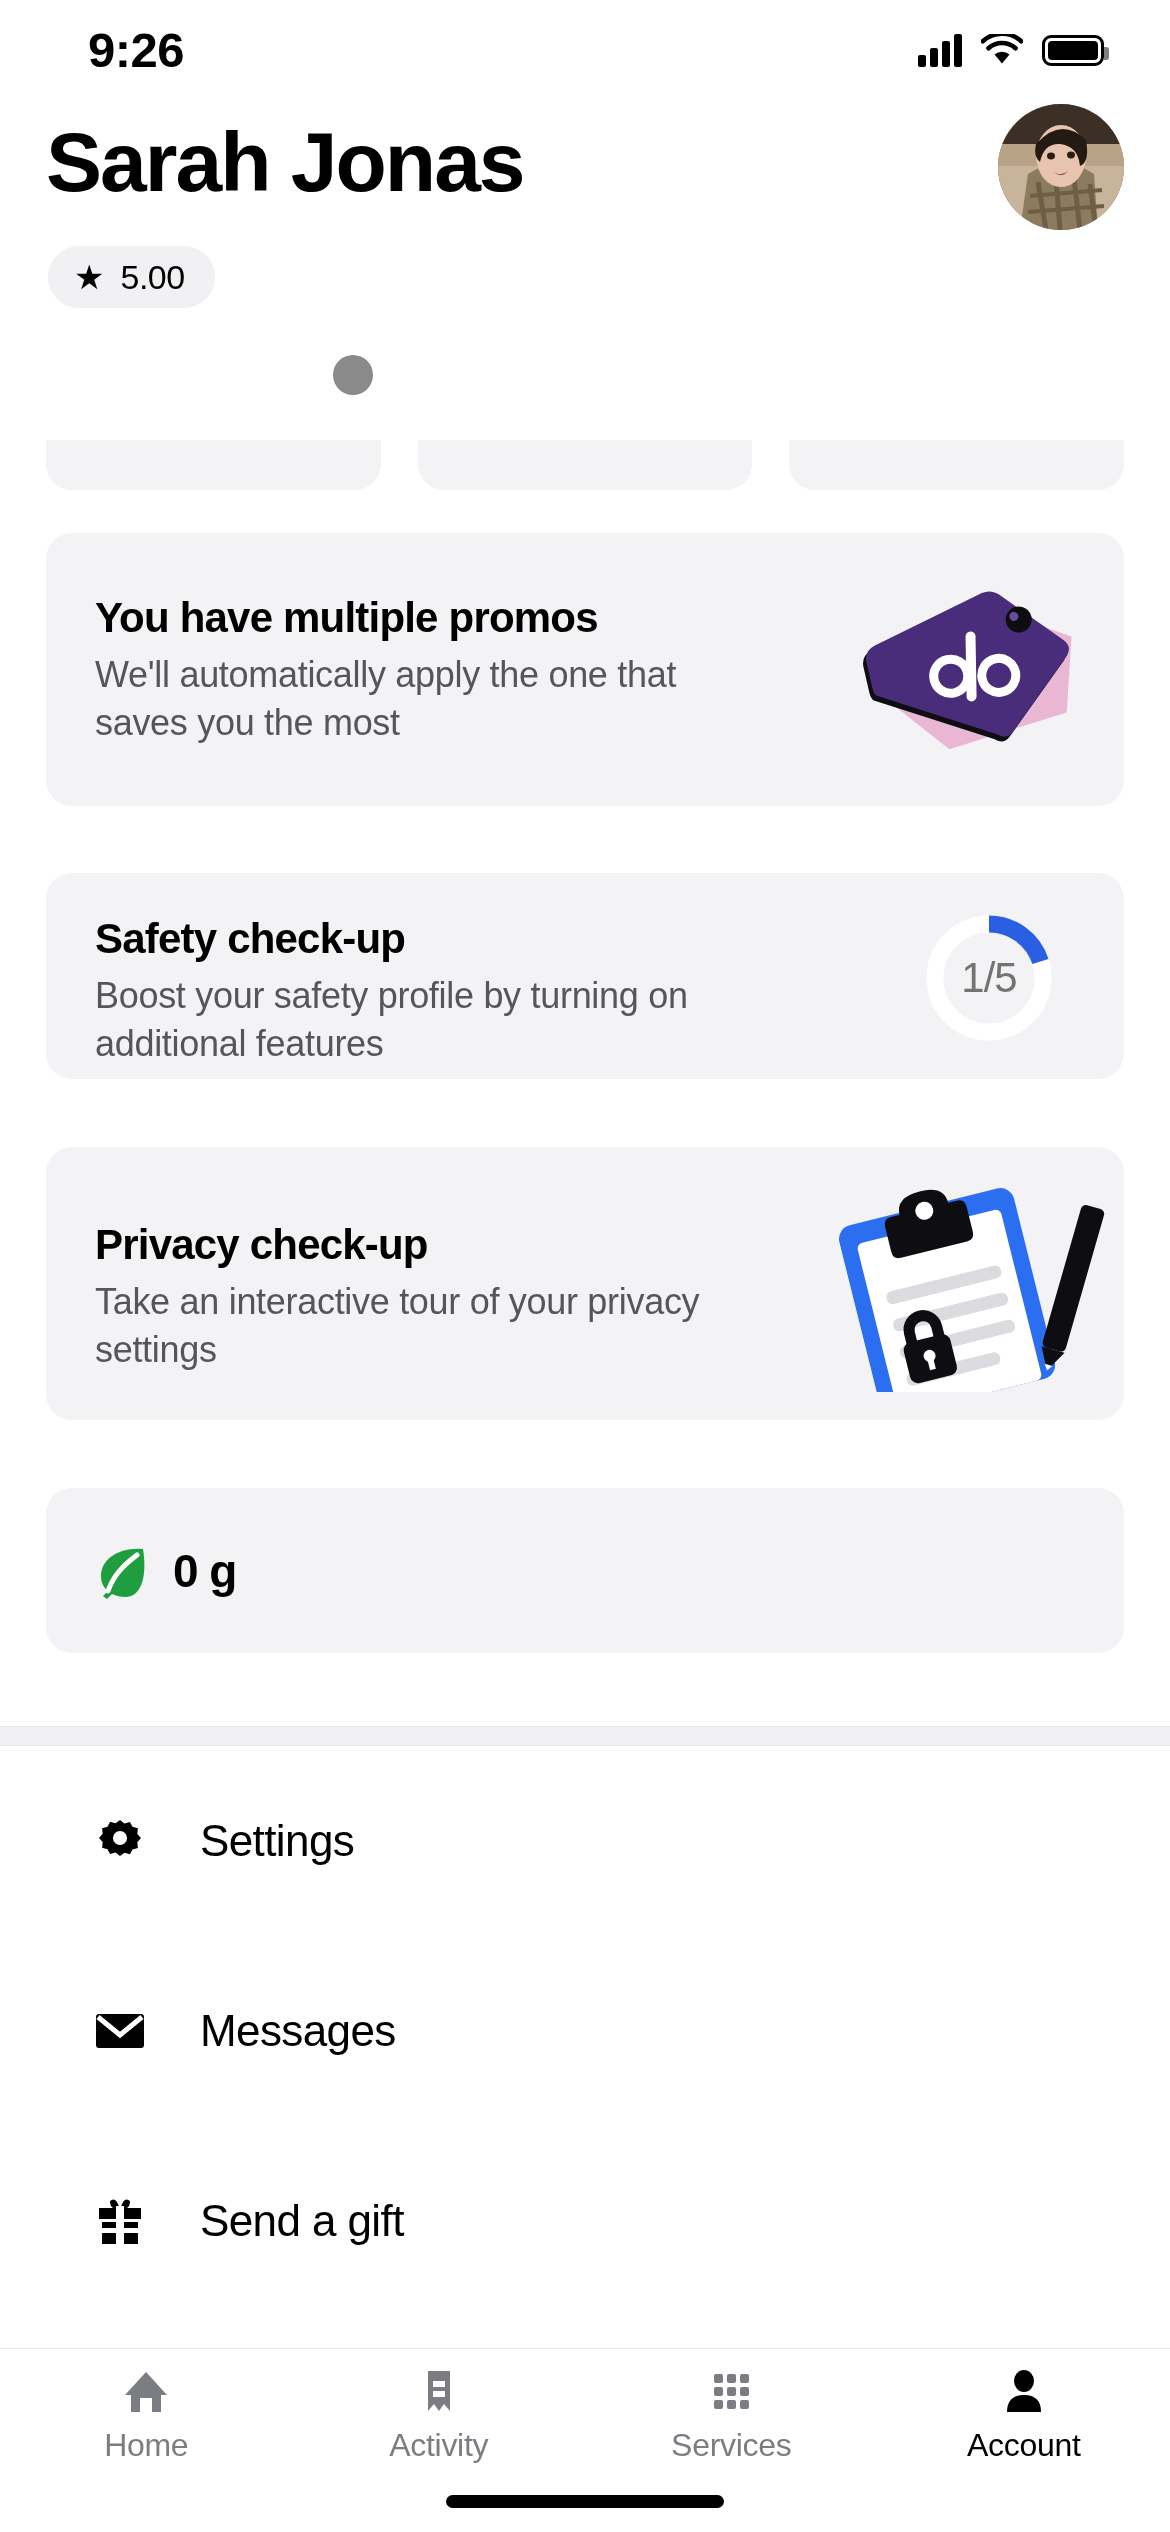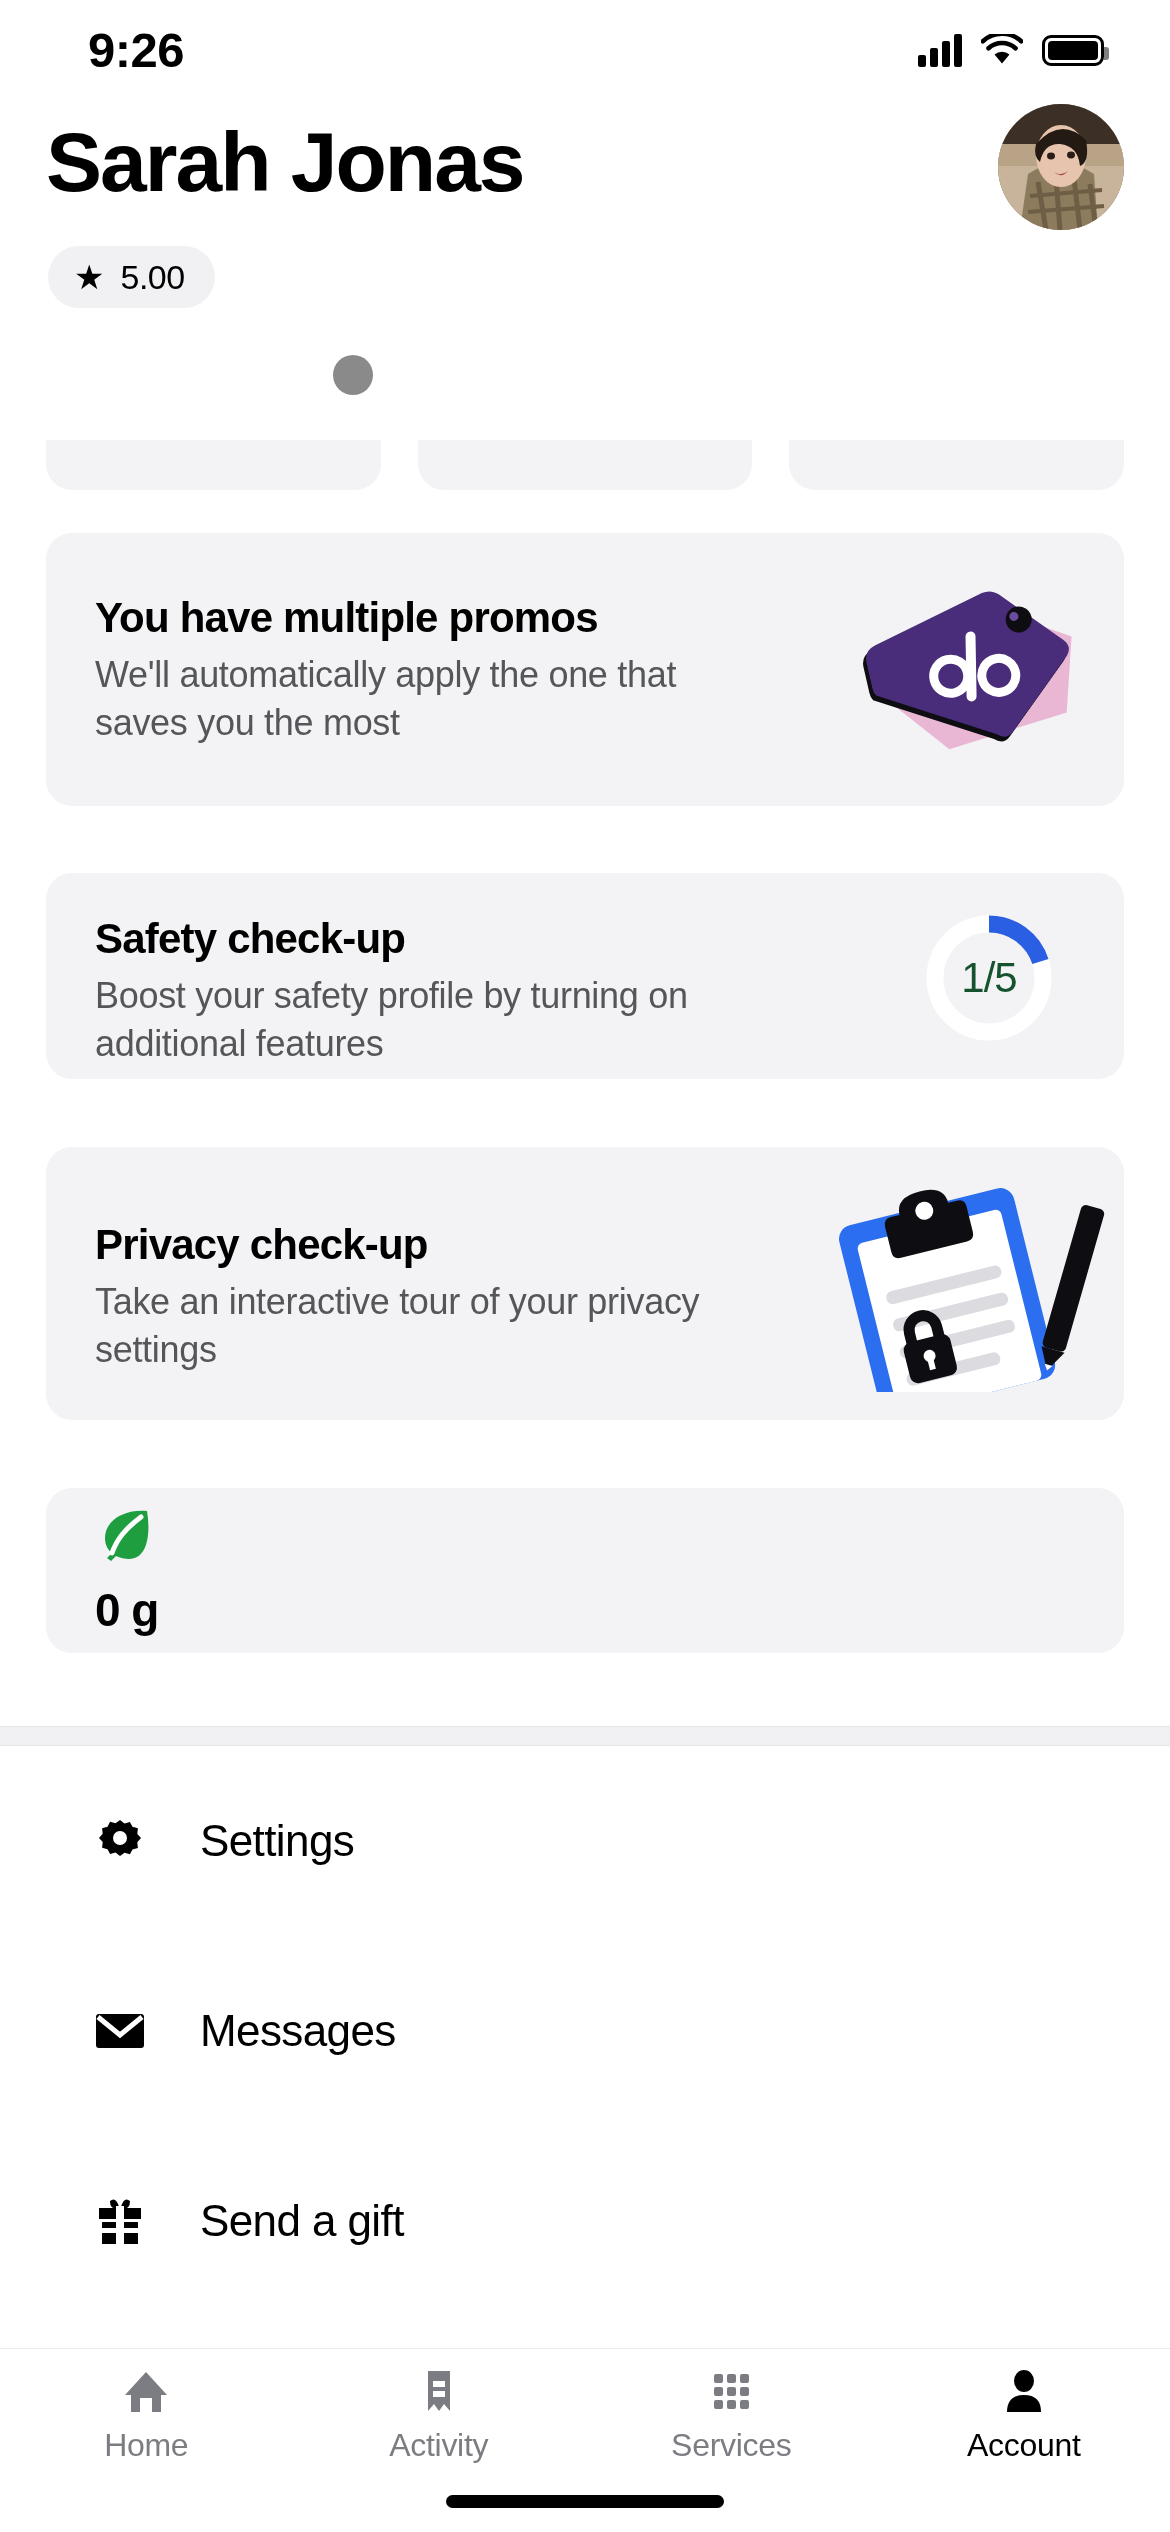--- a/index.html
+++ b/index.html
@@ -92,31 +92,31 @@
   #privacyCard .txt{ top:74px; width:660px; }
   #co2Card{ top:1488px; height:165px; }
 
   .promo-art{ position:absolute; right:10px; top:42px; width:270px; height:190px; }
   .privacy-art{ position:absolute; right:8px; top:30px; width:290px; height:215px; }
 
   
   .ring{ position:absolute; right:66px; top:36px; width:138px; height:138px; }
   .ring .lbl{
     position:absolute; inset:0; display:flex; align-items:center; justify-content:center;
-    font-size:42px; font-weight:500; color:#14532d; letter-spacing:-1px;
+    font-size:42px; font-weight:500; color:#737373; letter-spacing:-1px;
   }
 
   
   .co2row{
     position:absolute; inset:0; display:flex; align-items:center;
     justify-content:space-between; padding:0 46px 0 49px;
   }
   .co2-label{ font-size:42px; font-weight:400; letter-spacing:-0.7px; }
   .co2-label sub{ font-size:26px; vertical-align:baseline; position:relative; top:8px; }
-  .co2-val{ display:flex; align-items:center; gap:22px;flex-direction:column; }
+  .co2-val{ display:flex; align-items:center; gap:22px; }
   .co2-val .num{ font-size:46px; font-weight:700; letter-spacing:-1px; }
 
   
   .divider{
     position:absolute; top:1726px; left:0; width:1170px; height:20px;
     background:#f1f1f3;
     border-top:1px solid #e6e6e8; border-bottom:1px solid #e6e6e8;
   }
 
   

